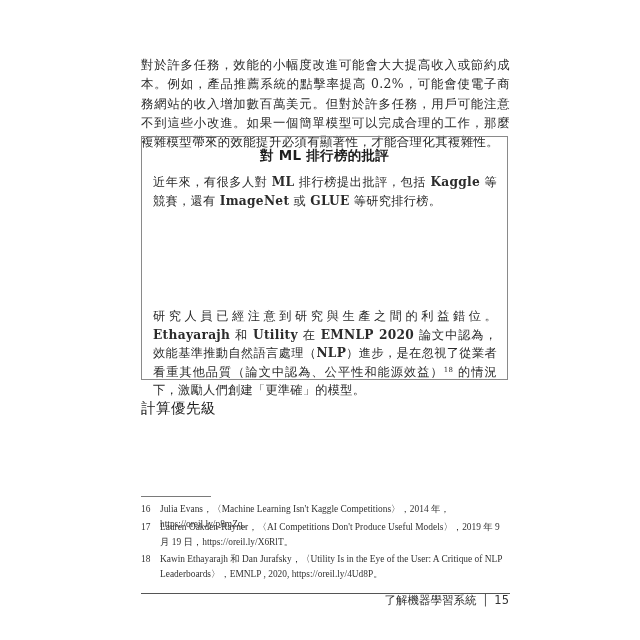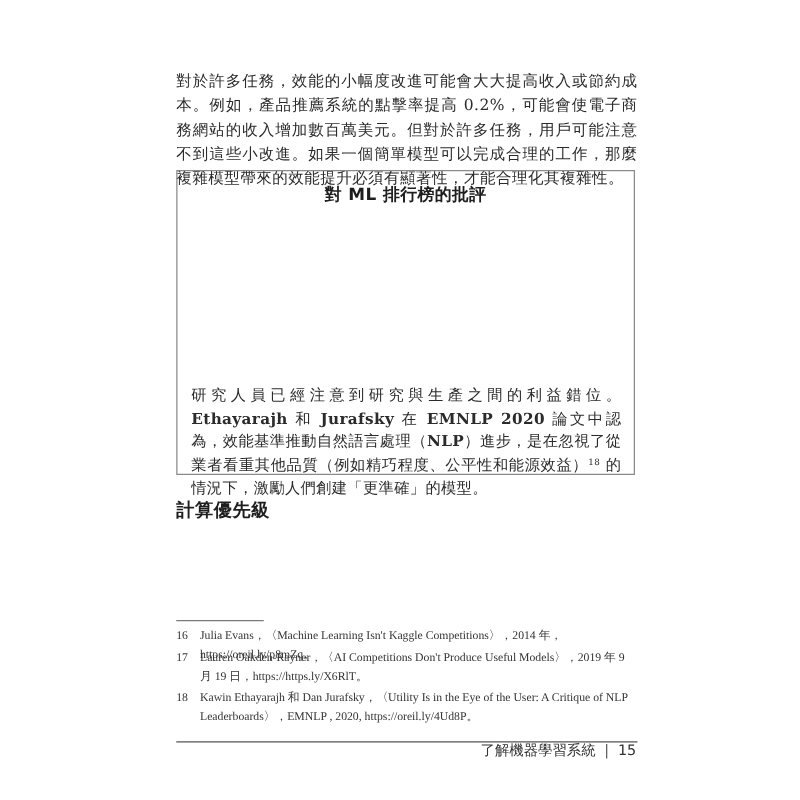--- a/index.html
+++ b/index.html
@@ -23,21 +23,21 @@
       font-size: 13.5px; color: #1e1e1e; letter-spacing: 0.3px;
     }
     .box-para {
       position: absolute; left: 11px; width: 344px;
       font-size: 12.2px; line-height: 18.5px; text-align: justify; letter-spacing: 0.3px; margin: 0;
     }
     .b { font-weight: bold; }
     sup { font-size: 7px; vertical-align: 4px; line-height: 0; }
     .section-heading {
       position: absolute; left: 141px; top: 399px;
-      font-family: "DejaVu Sans", "Liberation Sans", sans-serif; font-weight: bold;
+      font-family: "DejaVu Sans", "Liberation Sans", sans-serif; font-weight: normal;
       font-size: 14.5px; color: #1e1e1e; letter-spacing: 0.5px;
     }
     .fn-rule { position: absolute; left: 141px; top: 496px; width: 70px; height: 1px; background: #7a7a7a; }
     .footnote {
       position: absolute; left: 141px; width: 370px;
       font-family: "Liberation Serif", "DejaVu Serif", serif;
       font-size: 9.4px; line-height: 14.5px; color: #333;
     }
     .fn-num { position: absolute; left: 0; top: 0; }
     .fn-body { display: block; margin-left: 19px; }
@@ -52,39 +52,40 @@
 </head>
 <body>
 
 <div class="page">
 
   <p class="para" style="top:55px;"><span>對於許多任務，效能的小幅度改進可能會大大提高收入或節約成本。例如，產品</span><span>推薦系統的點擊率提高 0.2%，可能會使電子商務網站的收入增加數百萬美元。</span><span>但對於許多任務，用戶可能注意不到這些小改進。如果一個簡單模型可以完成合</span><span>理的工作，那麼複雜模型帶來的效能提升必須有顯著性，才能合理化其複雜性。</span></p>
 
   <div class="sidebar-box">
     <div class="box-title">對 ML 排行榜的批評</div>
 
+    <p class="box-para" style="top:36px;"><span>近年來，有很多人對 </span><span class="b">ML</span><span> 排行榜提出批評，包括 </span><span class="b">Kaggle</span><span> 等競賽，還有 </span><span class="b">ImageNet</span><span> 或 </span><span class="b">GLUE</span><span> 等研究排行榜。</span></p>
 
 
 
-    <p class="box-para" style="top:170px;"><span>研究人員已經注意到研究與生產之間的利益錯位。</span><span class="b">Ethayarajh</span><span> 和 </span><span class="b">Jurafsky</span><span> 在 </span><span class="b">EMNLP 2020</span><span> 論文中認為，效能基準推動自然語言處理（</span><span class="b">NLP</span><span>）進步，是在忽視了從業者看重其他品質（例如精巧程度、公平性和能源效益）</span><sup>18</sup><span> 的情況下，激勵人們創建「更準確」的模型。</span></p>
+    <p class="box-para" style="top:170px;"><span>研究人員已經注意到研究與生產之間的利益錯位。</span><span class="b">Ethayarajh</span><span> 和 </span><span class="b">Utility</span><span> 在 </span><span class="b">EMNLP 2020</span><span> 論文中認為，效能基準推動自然語言處理（</span><span class="b">NLP</span><span>）進步，是在忽視了從業者看重其他品質（論文中認為、公平性和能源效益）</span><sup>18</sup><span> 的情況下，激勵人們創建「更準確」的模型。</span></p>
   </div>
 
   <div class="section-heading">計算優先級</div>
 
 
   <div class="fn-rule"></div>
 
   <div class="footnote" style="top:502px;">
     <span class="fn-num">16</span>
     <span class="fn-body"><span>Julia Evans，〈Machine Learning Isn't Kaggle Competitions〉，2014 年，</span><span class="it">https://oreil.ly/p8mZq</span><span>。</span></span>
   </div>
 
   <div class="footnote" style="top:520px;">
     <span class="fn-num">17</span>
-    <span class="fn-body"><span>Lauren Oakden-Rayner，〈AI Competitions Don't Produce Useful Models〉，2019 年 9 月 19 日，</span><span class="it">https://https.ly/X6RlT</span><span>。</span></span>
+    <span class="fn-body"><span>Lauren Oakden-Rayner，〈AI Competitions Don't Produce Useful Models〉，2019 年 9 月 19 日，</span><span class="it">https://oreil.ly/X6RlT</span><span>。</span></span>
   </div>
 
   <div class="footnote" style="top:552px;">
     <span class="fn-num">18</span>
     <span class="fn-body"><span>Kawin Ethayarajh 和 Dan Jurafsky，〈Utility Is in the Eye of the User: A Critique of NLP Leaderboards〉，EMNLP , 2020, </span><span class="it">https://oreil.ly/4Ud8P</span><span>。</span></span>
   </div>
 
   <div class="bottom-rule"></div>
 
   <div class="running-footer"><span>了解機器學習系統</span><span class="sep">|</span><span>15</span></div>

